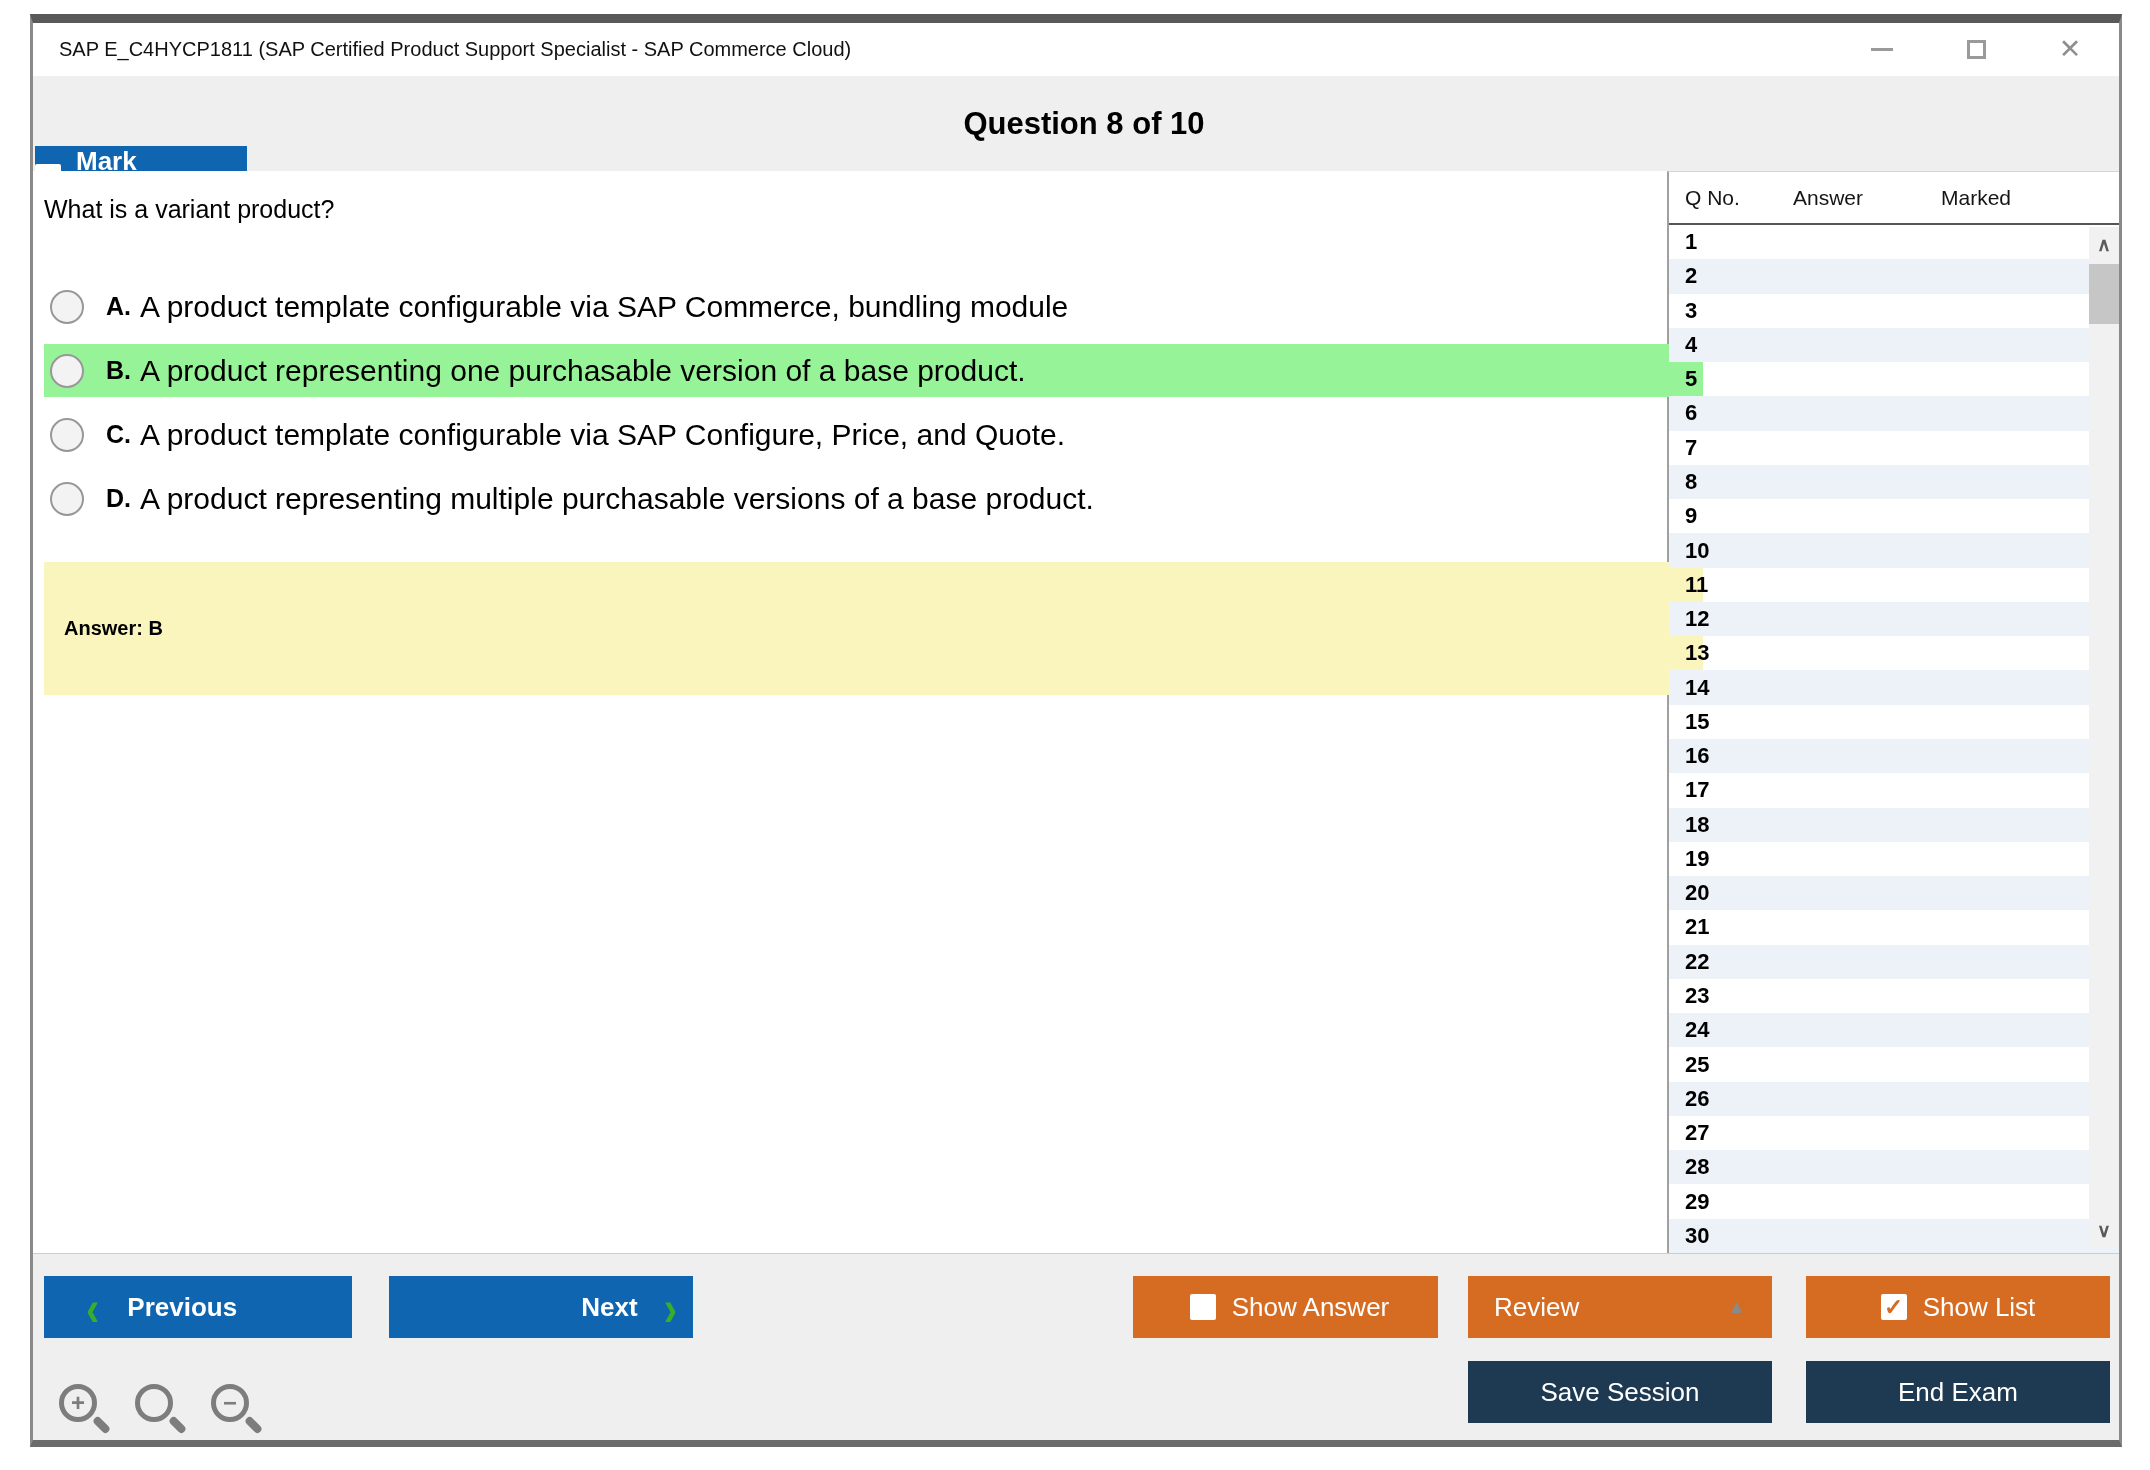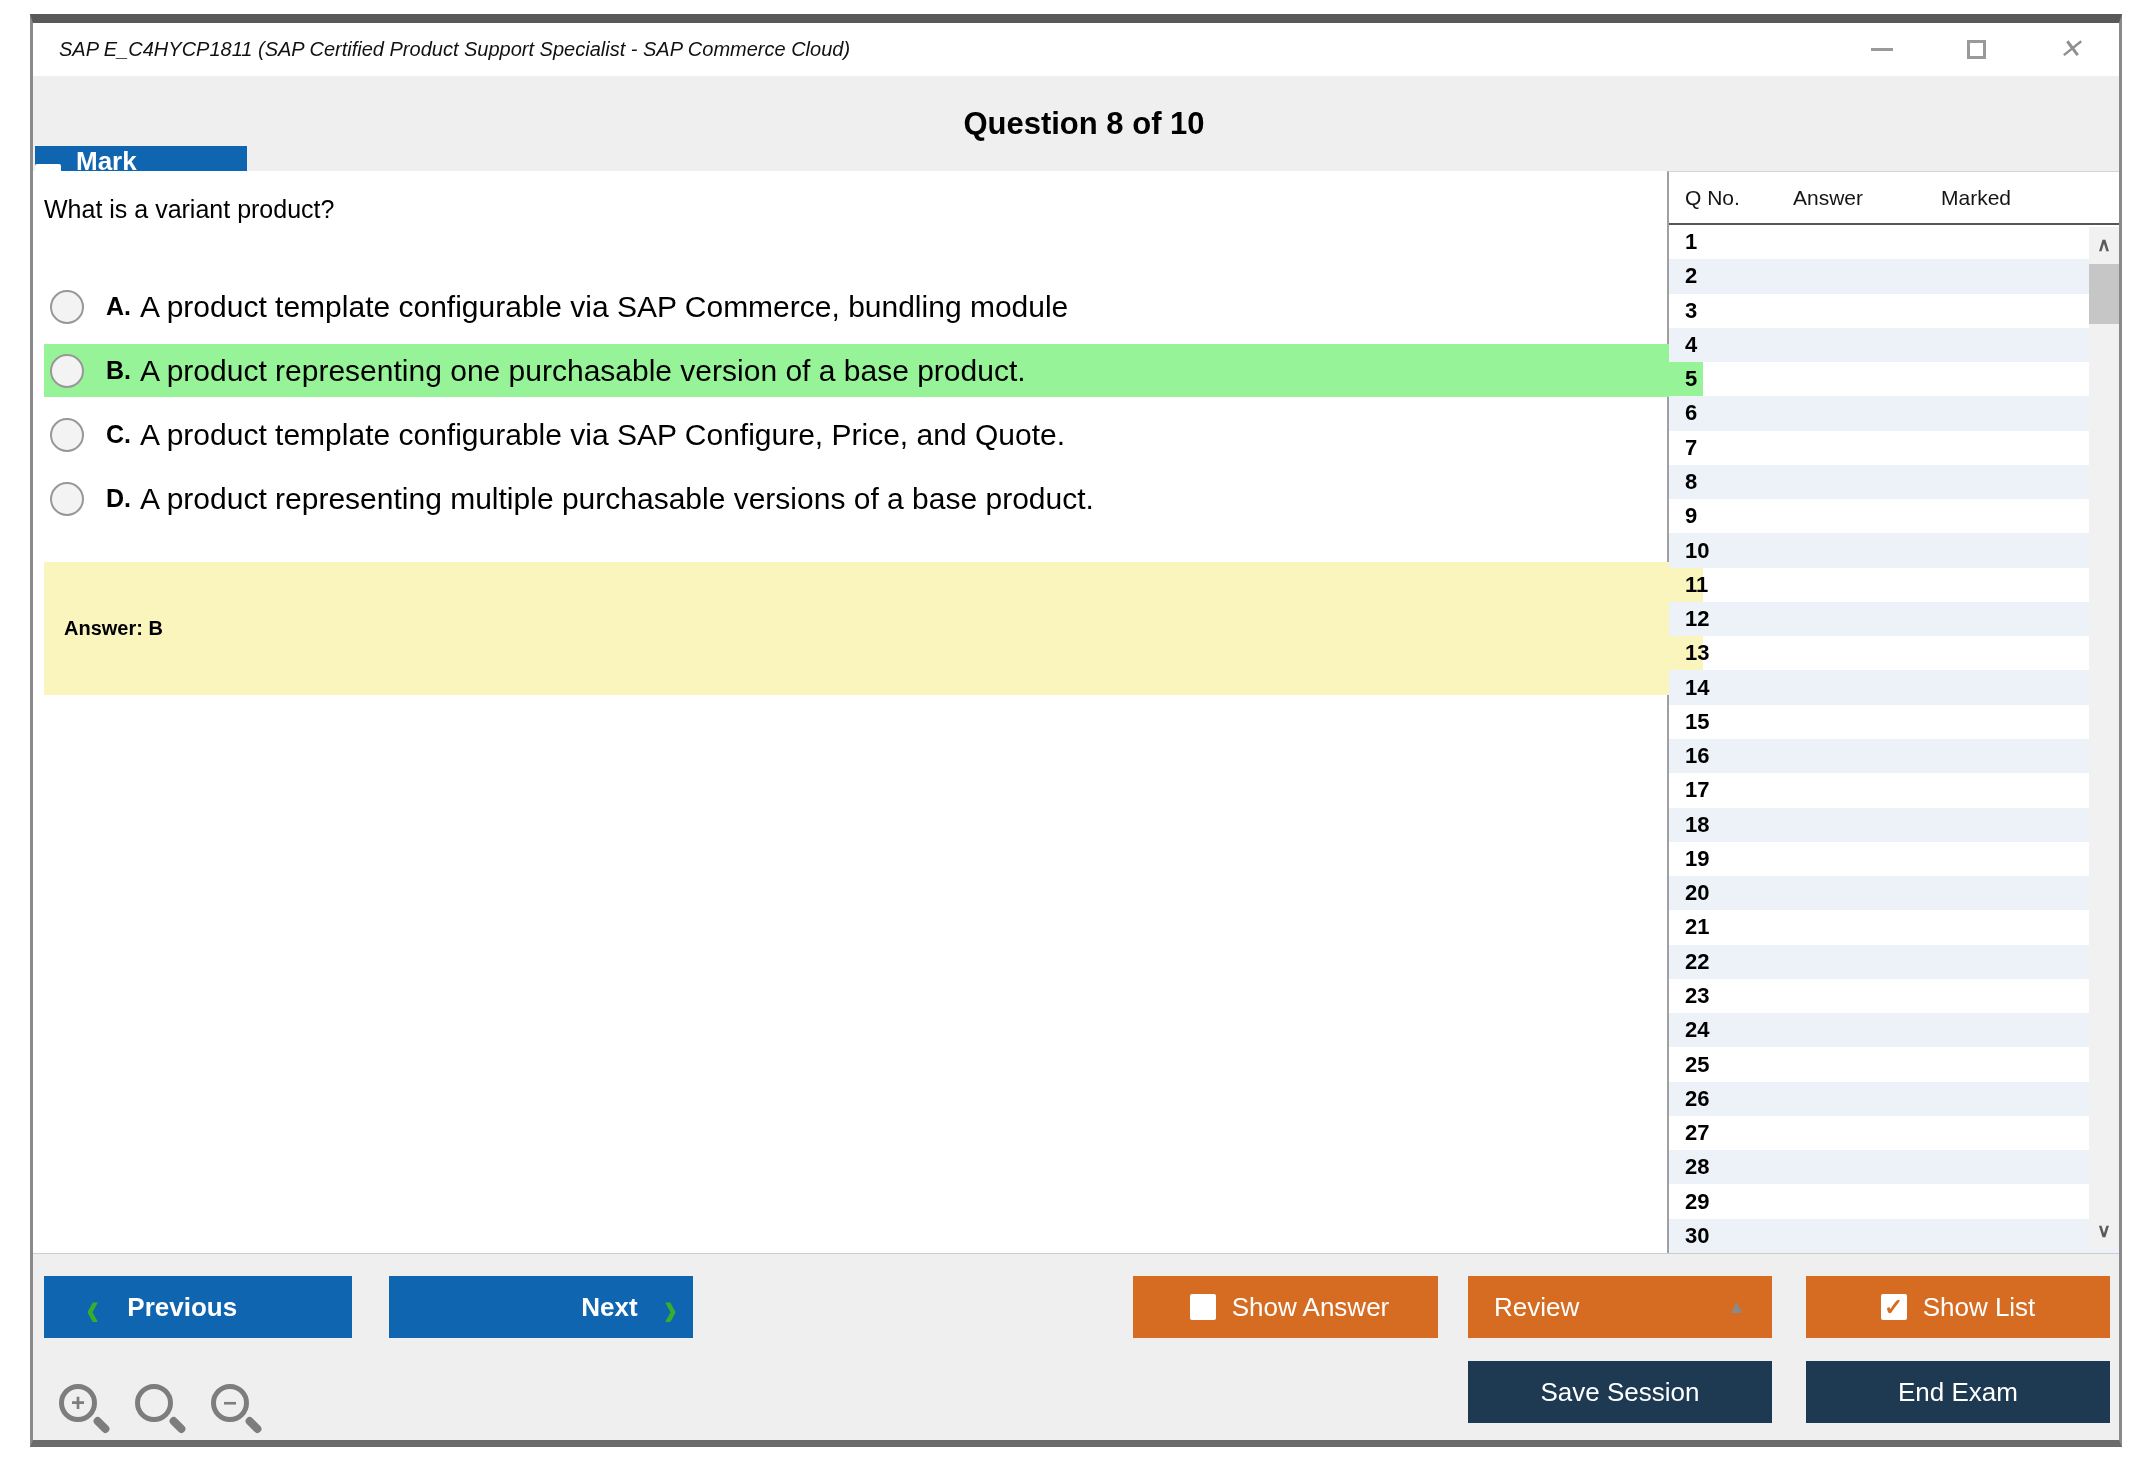--- a/index.html
+++ b/index.html
@@ -8,21 +8,21 @@
   #stage { position:relative; width:2150px; height:1470px; background:#ffffff; overflow:hidden; }
 
   
   #window { position:absolute; left:30px; top:14px; width:2092px; height:1433px;
     background:#ffffff;
     border-top:9px solid #595959; border-bottom:7px solid #6b6b6b;
     border-left:3px solid #8a8a8a; border-right:3px solid #8a8a8a;
     display:flex; flex-direction:column; }
 
   .titlebar { height:53px; background:#ffffff; display:flex; align-items:center;
-    padding:0 18px 0 26px; flex:none;font-style:italic; }
+    padding:0 18px 0 26px; flex:none; }
   .titlebar .title { font-size:20px; color:#111; flex:1; white-space:nowrap; overflow:hidden; }
   .win-controls { display:flex; align-items:center; gap:64px; padding-right:16px; }
   .win-btn { width:30px; height:30px; display:flex; align-items:center; justify-content:center;
     color:#8f8f8f; cursor:default; }
   .icon-min { width:22px; height:0; border-top:3px solid #9a9a9a; display:block; }
   .icon-max { width:19px; height:19px; border:3px solid #9a9a9a; display:block; }
   .icon-close { font-size:27px; color:#8f8f8f; line-height:1; }
 
   
   .header { height:95px; background:#efefef; position:relative; flex:none; }

